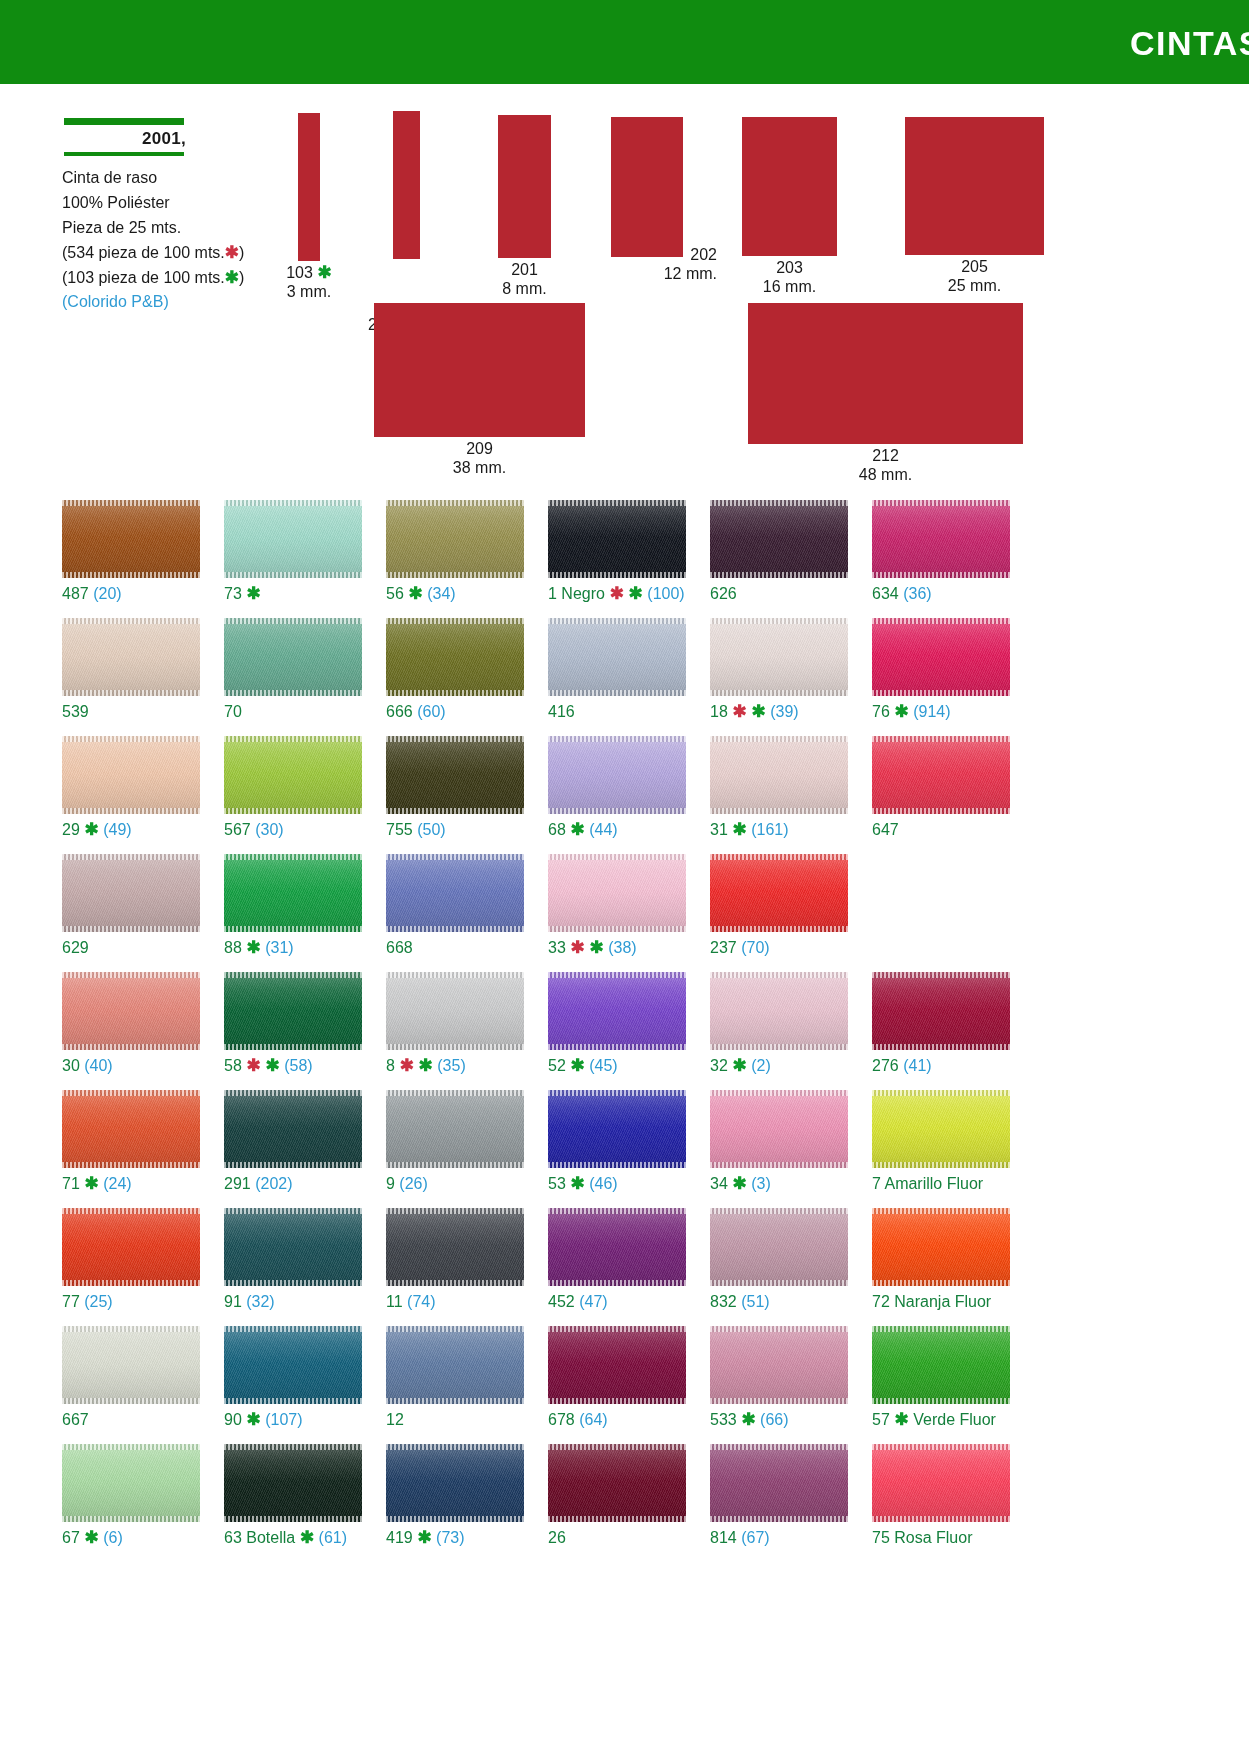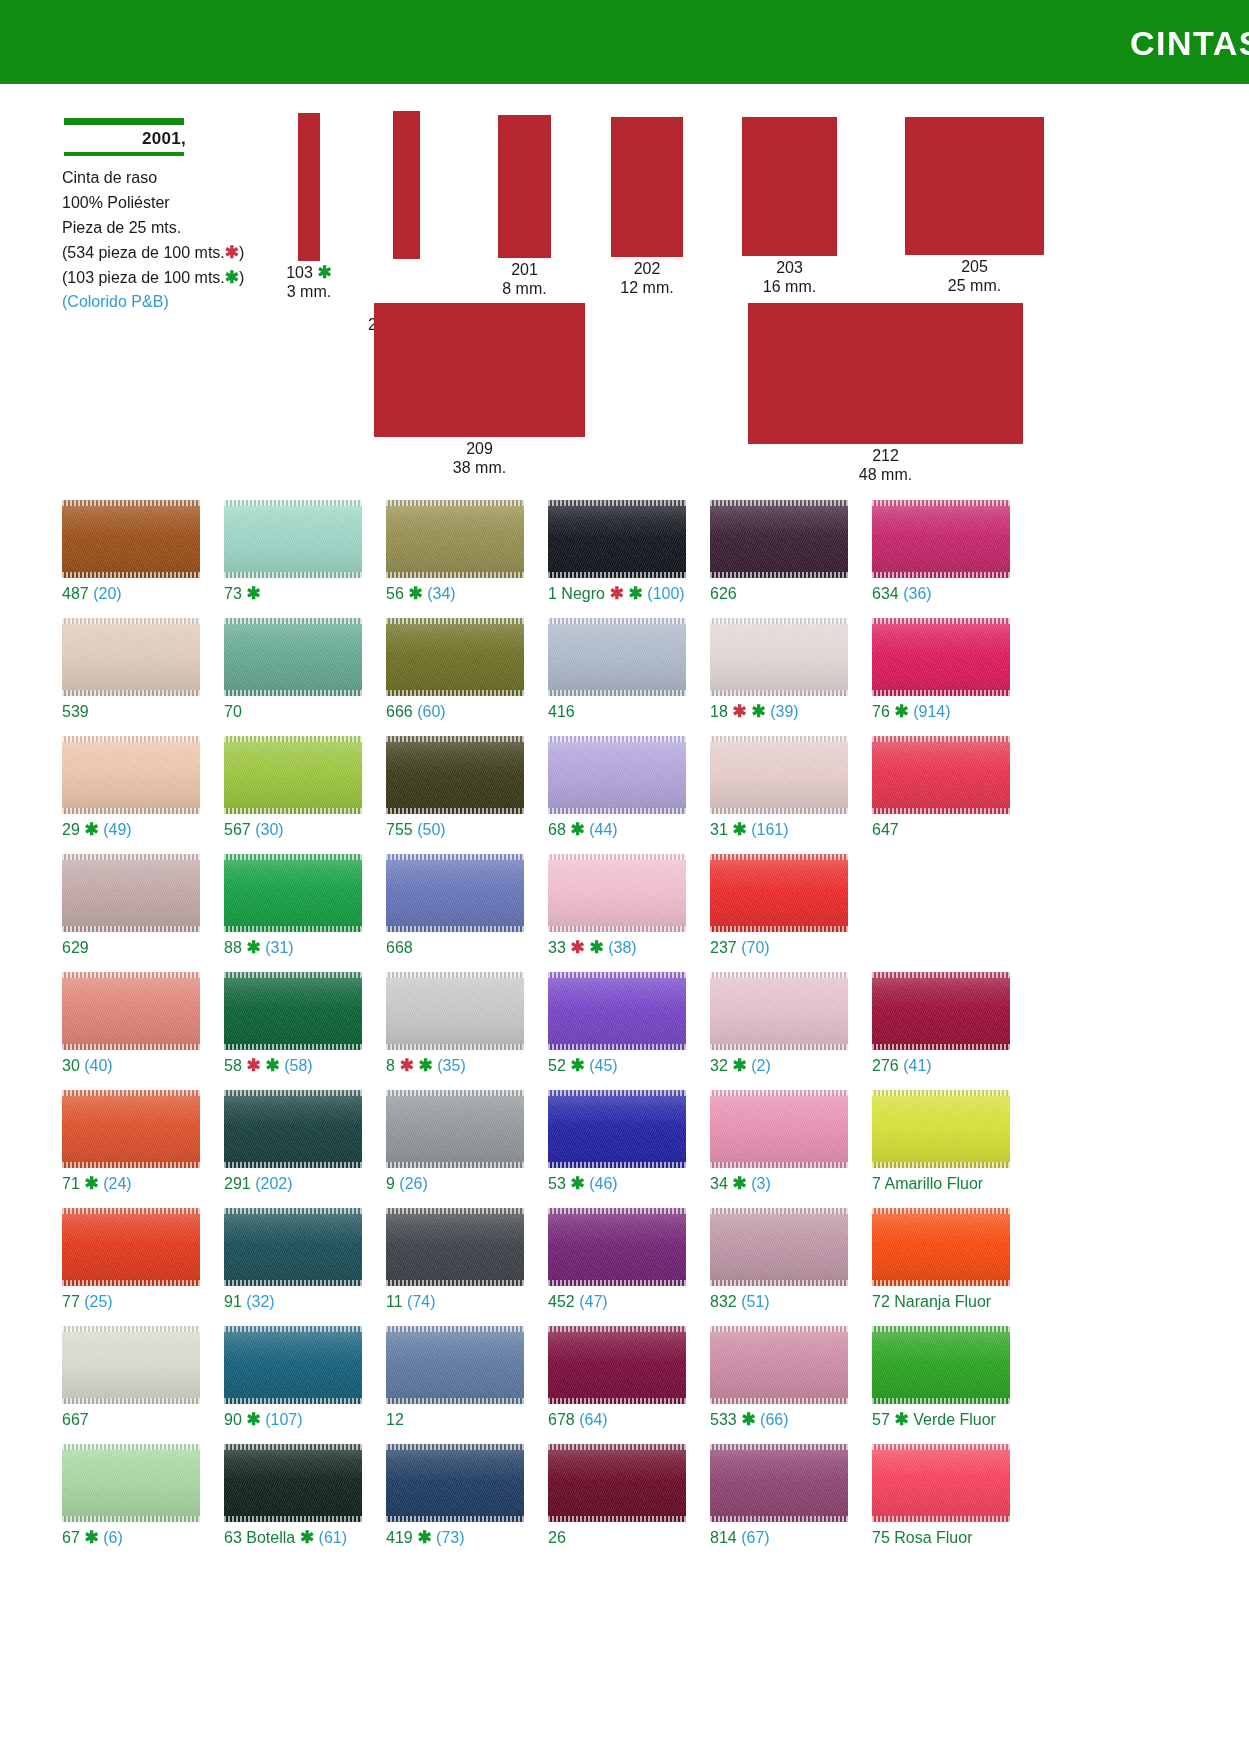--- a/index.html
+++ b/index.html
@@ -140,21 +140,21 @@
     </div>
     <div class="wsample" style="left: 498px; top: 5px;">
       <div class="wbar" style="width: 53px; height: 143px; background: rgb(181, 38, 48);"></div>
       <div class="wlabel" style="top: 145px; left: -43.5px; width: 140px;">
         <div><span>201</span></div>
         <div>8 mm.</div>
       </div>
     </div>
     <div class="wsample" style="left: 611px; top: 7px;">
       <div class="wbar" style="width: 72px; height: 140px; background: rgb(181, 38, 48);"></div>
-      <div class="wlabel" style="top: 142px; left: -34px; width: 140px;">
+      <div class="wlabel" style="top: 128px; left: -34px; width: 140px; text-align: right;">
         <div><span>202</span></div>
         <div>12 mm.</div>
       </div>
     </div>
     <div class="wsample" style="left: 742px; top: 7px;">
       <div class="wbar" style="width: 95px; height: 139px; background: rgb(181, 38, 48);"></div>
       <div class="wlabel" style="top: 141px; left: -22.5px; width: 140px;">
         <div><span>203</span></div>
         <div>16 mm.</div>
       </div>

